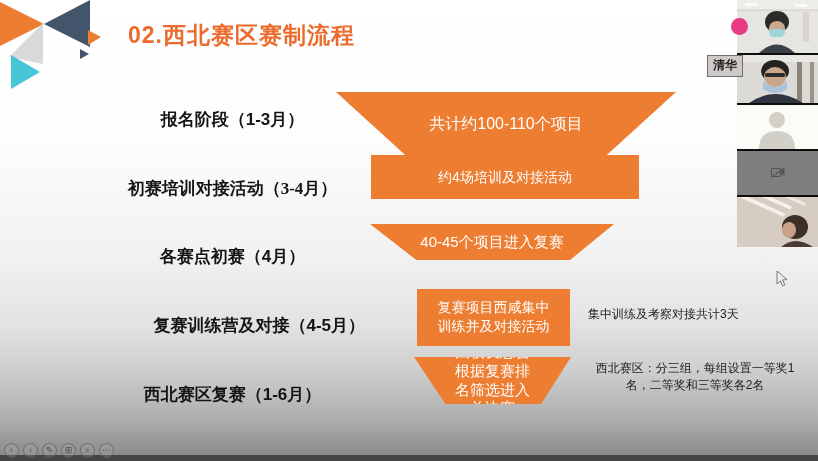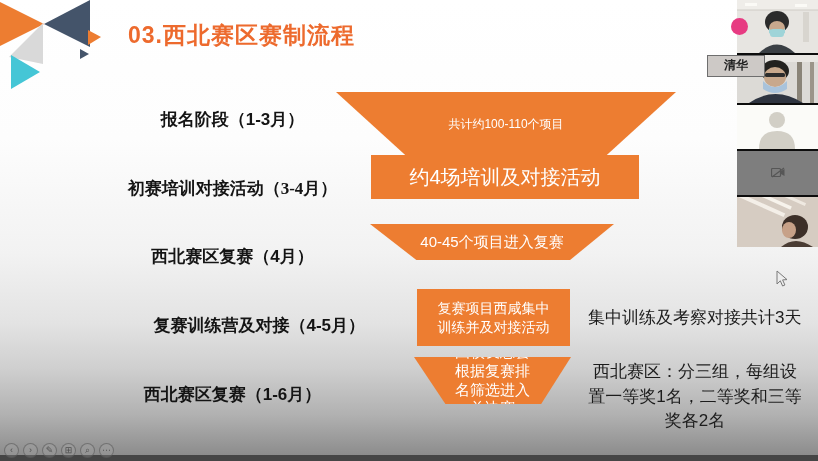--- a/index.html
+++ b/index.html
@@ -16,46 +16,46 @@
   }
   .row-label {
     position:absolute; left:100px; width:265px; text-align:center;
     font-size:17px; font-weight:700; color:#141414; white-space:nowrap;margin-top:9px;
   }
   .funnel {
     position:absolute; background:#ED7D31; color:#ffffff;
     display:flex; align-items:center; justify-content:center; text-align:center;
   }
   .funnel .ftxt { line-height:1.3; }
-  .trap1 { left:336px; top:92px;  width:340px; height:65px; clip-path:polygon(0 0,100% 0,79% 100%,21% 100%); font-size:12px; }
-  .rect1 { left:371px; top:155px; width:268px; height:44px; font-size:20px; }
+  .trap1 { left:336px; top:92px;  width:340px; height:65px; clip-path:polygon(0 0,100% 0,79% 100%,21% 100%); font-size:16px; }
+  .rect1 { left:371px; top:155px; width:268px; height:44px; font-size:14px; }
   .trap2 { left:370px; top:224px; width:244px; height:36px; clip-path:polygon(0 0,100% 0,82% 100%,19% 100%); font-size:15px; }
   .trap2 .ftxt { width:168px; }
   .rect2 { left:417px; top:289px; width:153px; height:57px; font-size:14px; }
-  .rect2 .ftxt { width:122px; }
+  .rect2 .ftxt { width:122px;font-family:Liberation Serif, serif; }
   .trap3 { left:414px; top:357px; width:157px; height:47px; clip-path:polygon(0 0,100% 0,81% 100%,20% 100%); font-size:15px; }
   .trap3 .ftxt { width:88px; line-height:1.25; }
-  .note { position:absolute; color:#1c1c1c; font-size:17px; line-height:1.45; }
+  .note { position:absolute; color:#1c1c1c; font-size:12px; line-height:1.45; }
   .note4 { left:588px; top:306px; width:214px; }
   .note5 { left:588px; top:360px; width:214px;text-align:center; }
   
   .logo { position:absolute; left:0; top:0; }
   
   .sidebar {
     position:absolute; left:737px; top:0; width:81px; height:247px;
     background:#0d0d0d; display:flex; flex-direction:column; gap:2px; z-index:2;
   }
   .tile { position:relative; overflow:hidden; width:81px; }
   .t1 { height:53px; } .t2 { height:48px; } .t3 { height:44px; background:#fbfbf8; }
   .t4 { height:44px; background:#7e7e7e; } .t5 { height:50px; }
   .cam-off-wrap { position:absolute; left:50%; top:50%; transform:translate(-50%,-50%); }
   .name-tip {
     position:absolute; left:707px; top:55px; z-index:4;
     background:#cdc9c6; border:1px solid #6e6e6e; color:#222;
-    font-size:12px; font-weight:700; padding:1px 16px 2px; white-space:nowrap;
+    font-size:12px; font-weight:700; padding:1px 5px 2px; white-space:nowrap;
   }
   .pink-dot { position:absolute; left:731px; top:18px; width:17px; height:17px;
     border-radius:50%; background:#E73B82; z-index:3; }
   
   .bottom-bar { position:absolute; left:0; bottom:0; width:818px; height:6px; background:#454545; z-index:1; }
   .controls { position:absolute; left:4px; top:443px; display:flex; gap:4px; z-index:2; }
   .ctl {
     width:15px; height:15px; border-radius:50%;
     border:1px solid rgba(80,80,80,.55); background:rgba(170,170,170,.25);
     color:rgba(60,60,60,.8); font-size:9px; line-height:13px; text-align:center;
@@ -70,25 +70,25 @@
 
   <svg class="logo" width="110" height="100" viewBox="0 0 110 100">
     <polygon points="0,2 44,24 0,46" fill="#ED7D31"></polygon>
     <polygon points="44,24 90,0 90,47" fill="#44546A"></polygon>
     <polygon points="43,23 43,64 9,57" fill="#D9D9D9"></polygon>
     <polygon points="11,55 40,72 11,89" fill="#45C6D6"></polygon>
     <polygon points="88,30 101,37 88,45" fill="#ED7D31"></polygon>
     <polygon points="80,49 89,54 80,59" fill="#44546A"></polygon>
   </svg>
 
-  <div class="title">03.西北赛区赛制流程</div>
+  <div class="title">02.西北赛区赛制流程</div>
 
   <div class="row-label" style="top:99px;">报名阶段（1-3月）</div>
   <div class="row-label" style="top:168px;font-family:Liberation Serif, serif;">初赛培训对接活动（3-4月）</div>
-  <div class="row-label" style="top:236px;">西北赛区复赛（4月）</div>
+  <div class="row-label" style="top:236px;">各赛点初赛（4月）</div>
   <div class="row-label" style="top:305px;text-align:right;">复赛训练营及对接（4-5月）</div>
   <div class="row-label" style="top:374px;">西北赛区复赛（1-6月）</div>
 
   <div class="funnel trap1">
     <div class="ftxt">共计约100-110个项目</div>
   </div>
   <div class="funnel rect1">
     <div class="ftxt">约4场培训及对接活动</div>
   </div>
   <div class="funnel trap2">

